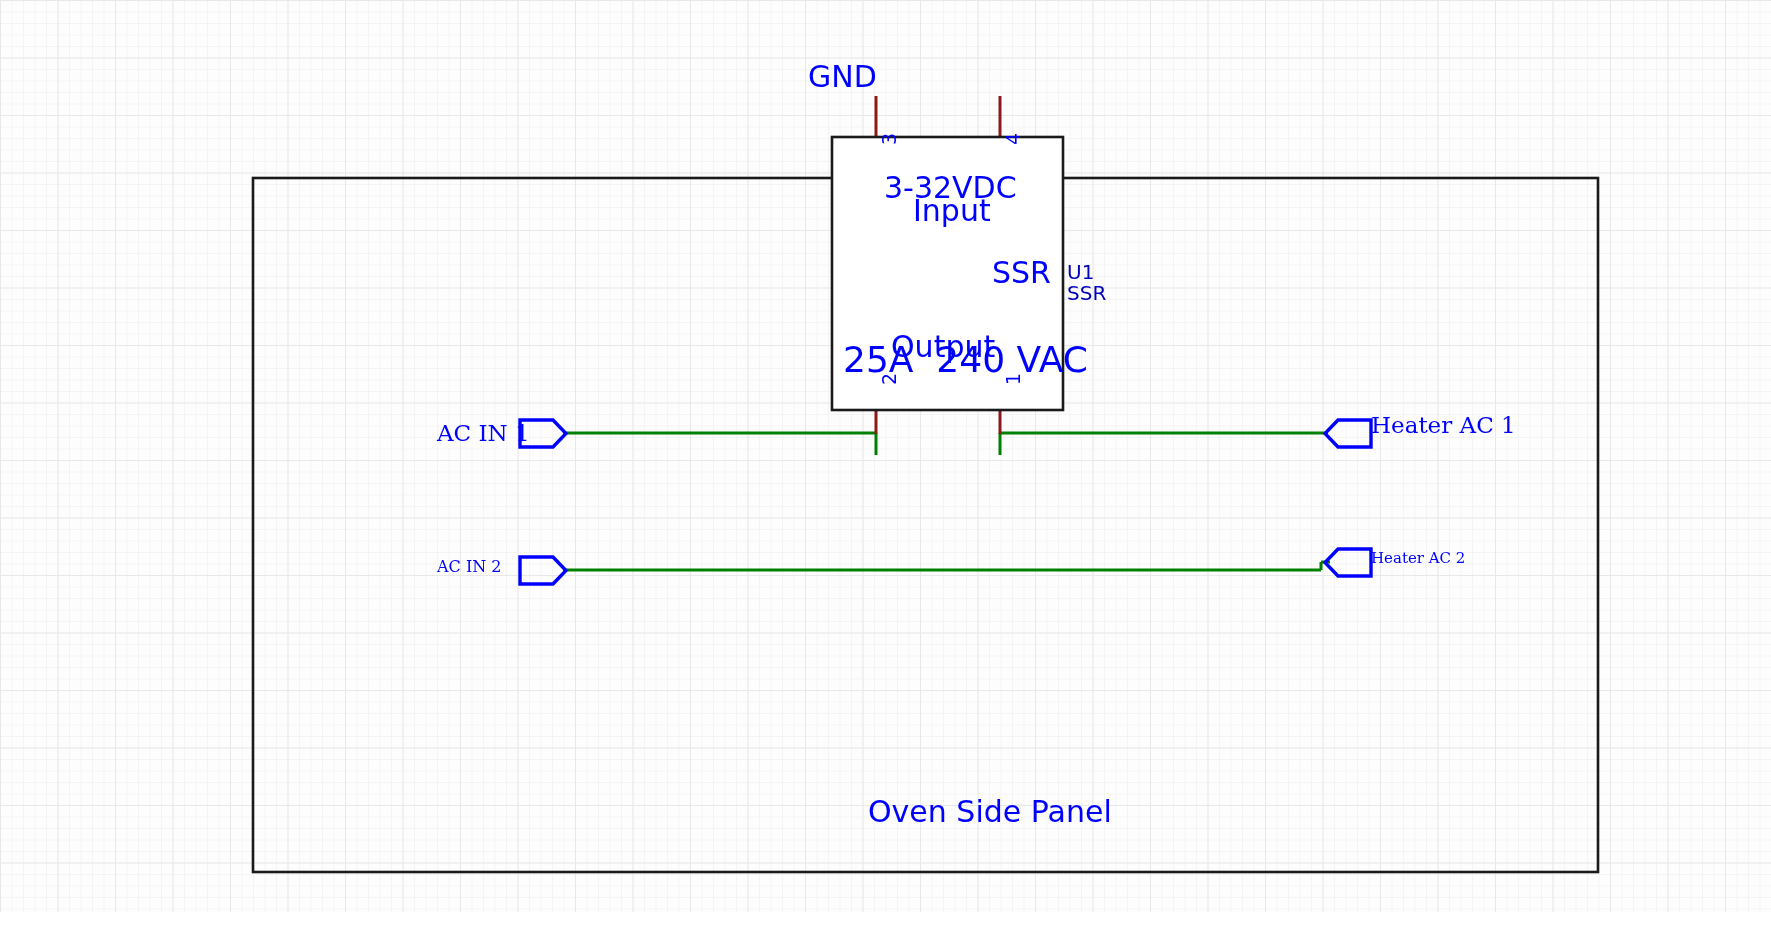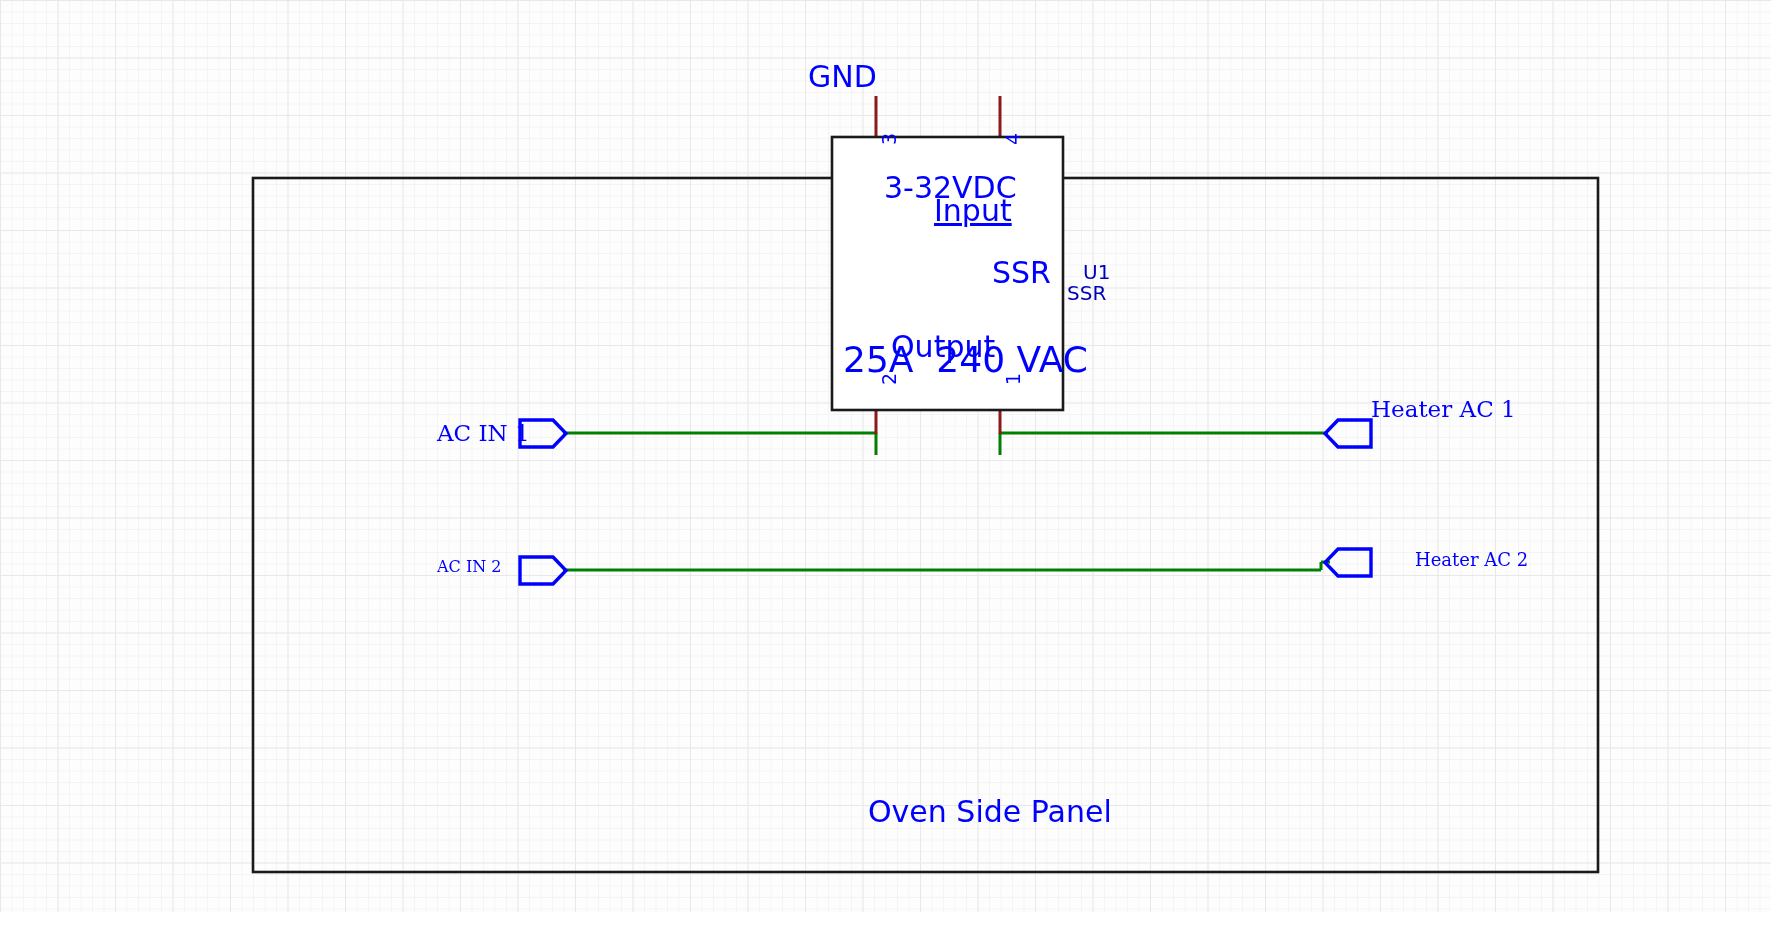--- a/index.html
+++ b/index.html
@@ -105,30 +105,30 @@
   </svg>
 
   <div class="lbl" style="left:808px; top:62px; font-size:30px;">GND</div>
 
   <div class="pinnum" style="left:880px; top:145px;">3</div>
   <div class="pinnum" style="left:1004px; top:145px;">4</div>
   <div class="pinnum" style="left:880px; top:385px;">2</div>
   <div class="pinnum" style="left:1004px; top:385px;">1</div>
 
   <div class="lbl" style="left:884px; top:173px; font-size:30px;">3-32VDC</div>
-  <div class="lbl" style="left:934px; top:196px; font-size:30px;text-decoration:underline;">Input</div>
+  <div class="lbl" style="left:913px; top:196px; font-size:30px;">Input</div>
 
   <div class="lbl" style="left:992px; top:258px; font-size:30px;">SSR</div>
 
   <div class="lbl" style="left:891px; top:332px; font-size:30px;">Output</div>
   <div class="lbl" style="left:843px; top:342px; font-size:36px;">25A  240 VAC</div>
 
-  <div class="refdes" style="left:1067px; top:262px;margin-left:16px;">U1</div>
+  <div class="refdes" style="left:1067px; top:262px;">U1</div>
   <div class="refdes" style="left:1067px; top:283px;">SSR</div>
 
   <div class="lbl-serif" style="left:437px; top:422px; font-size:23px;">AC IN 1</div>
   <div class="lbl-serif" style="left:437px; top:559px; font-size:16px;">AC IN 2</div>
-  <div class="lbl-serif" style="left:1371px; top:398px; font-size:23px;">Heater AC 1</div>
-  <div class="lbl-serif" style="left:1371px; top:551px; font-size:18px;padding-left:44px;">Heater AC 2</div>
+  <div class="lbl-serif" style="left:1371px; top:414px; font-size:23px;">Heater AC 1</div>
+  <div class="lbl-serif" style="left:1371px; top:551px; font-size:15px;">Heater AC 2</div>
 
   <div class="lbl" style="left:823px; top:797px; font-size:30px;margin-left:45px;">Oven Side Panel</div>
 
 </div>
 
 </body></html>

